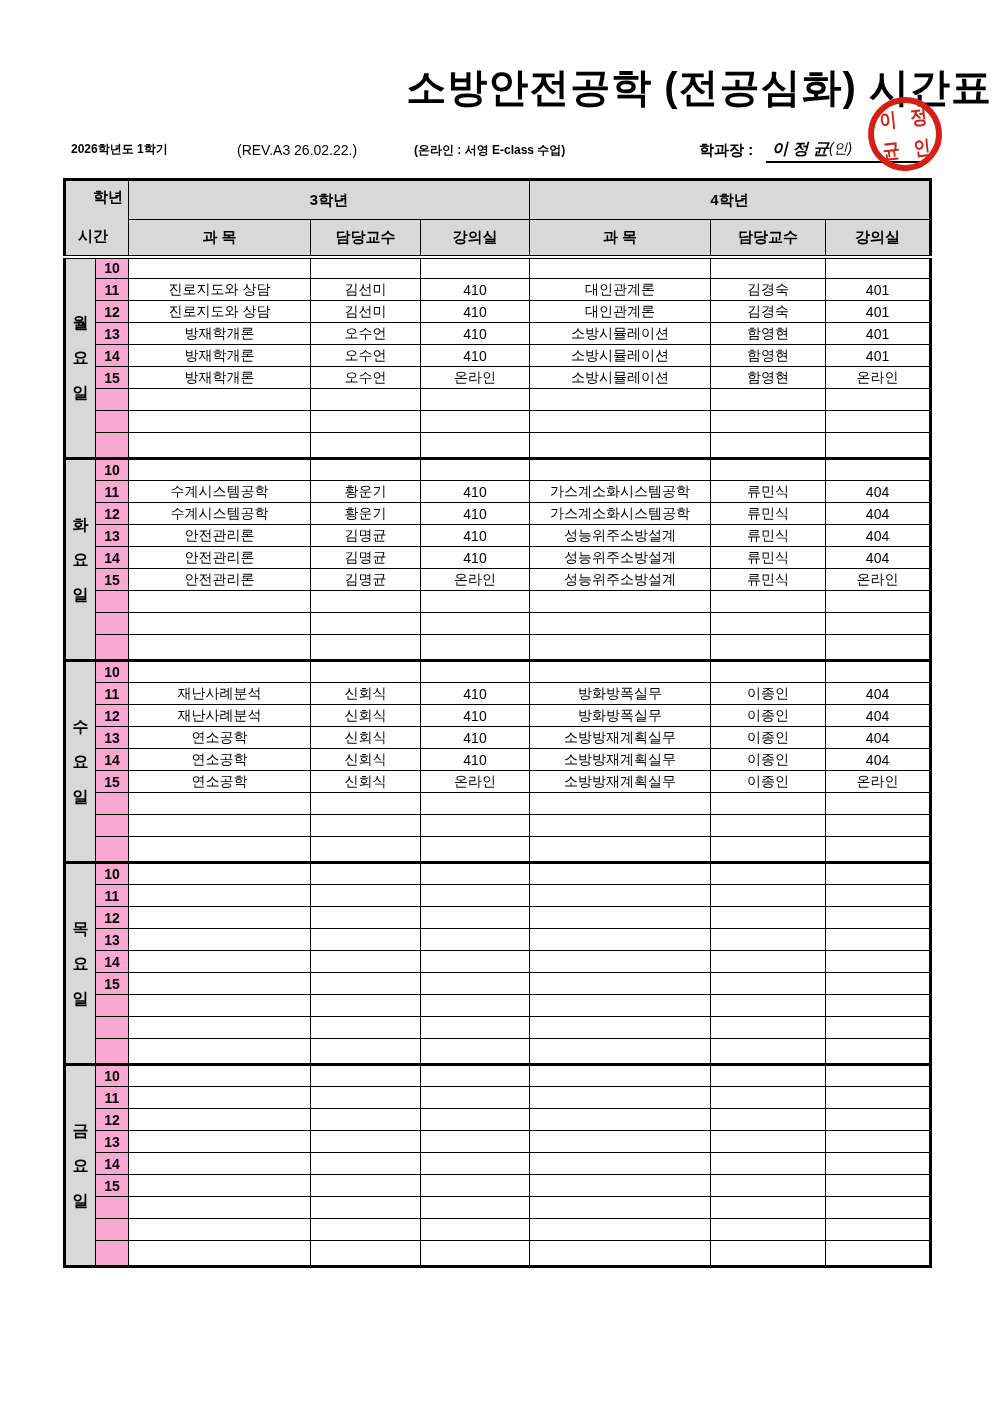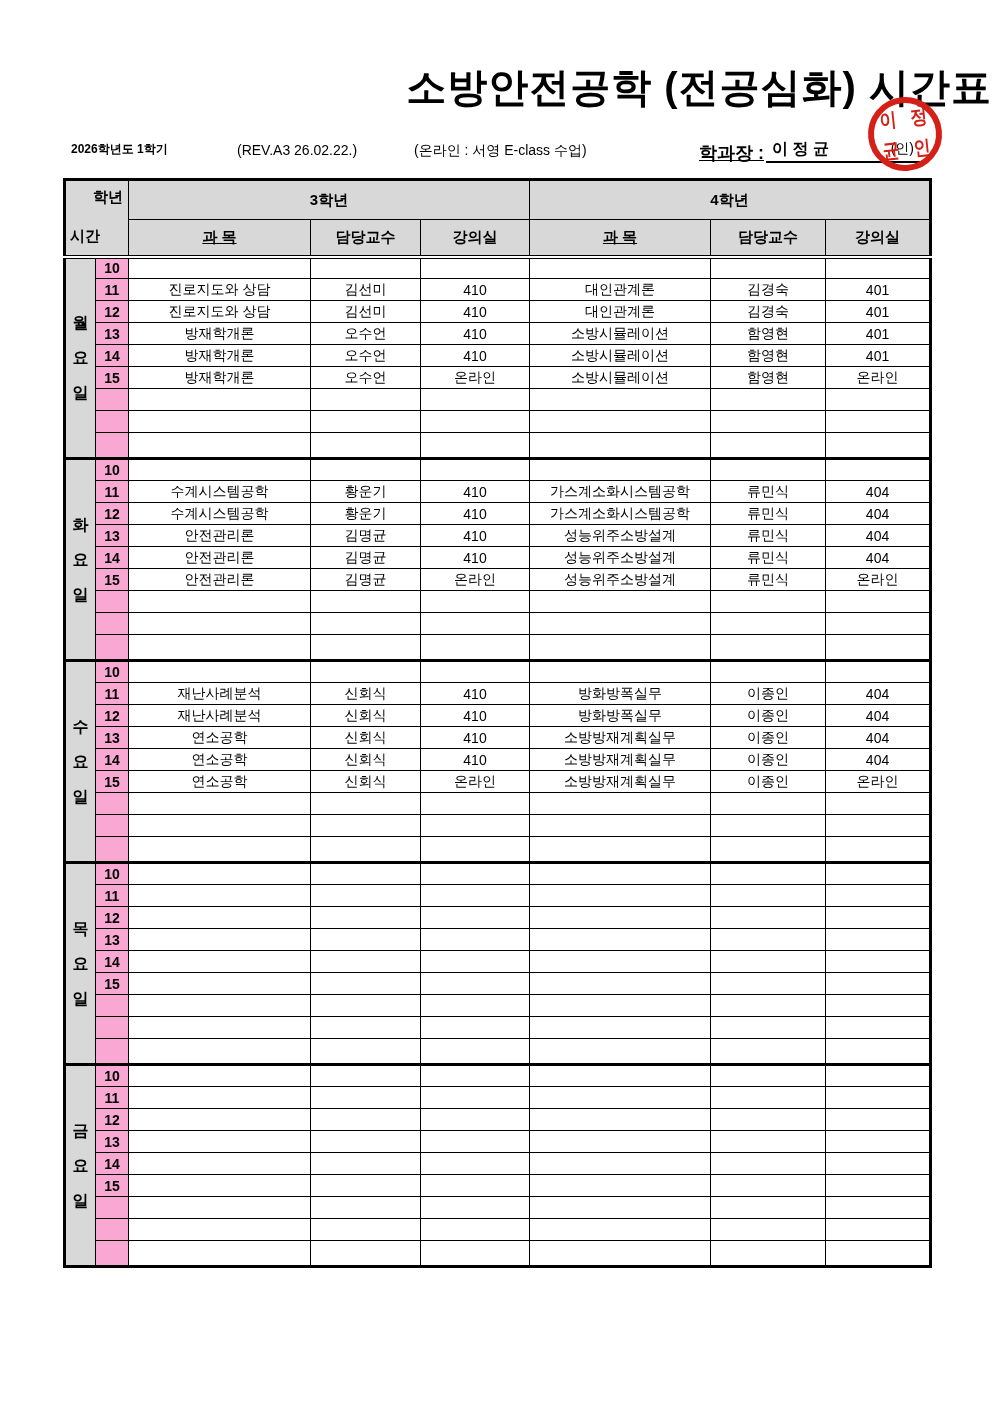--- a/index.html
+++ b/index.html
@@ -10,27 +10,27 @@
   }
   
   .doc-title{
     position:absolute;left:0;top:60px;width:100%;
     text-align:right;font-size:40px;font-weight:bold;letter-spacing:1px;
   }
   
   .info-line{position:absolute;top:139px;left:0;width:100%;height:26px;font-size:15px;}
   .info-term{position:absolute;left:71px;top:2px;font-weight:bold;font-size:12px;}
   .info-rev{position:absolute;left:237px;top:3px;font-size:14px;}
-  .info-online{position:absolute;left:414px;top:3px;font-size:14px;}
-  .info-depthead{position:absolute;left:699px;top:2px;font-weight:bold;font-size:18px;text-decoration:underline;}
+  .info-online{position:absolute;left:414px;top:3px;font-size:12px;font-weight:bold;}
+  .info-depthead{position:absolute;left:699px;top:2px;font-weight:bold;font-size:15px;}
   .sign-underline{
     position:absolute;left:766px;top:-2px;width:154px;height:26px;
     border-bottom:2px solid #000;display:flex;align-items:center;
-    justify-content:space-between;padding:0 6px;box-sizing:border-box;
-    font-weight:bold;font-size:16px;
+    padding:0 6px;box-sizing:border-box;
+    font-weight:bold;font-size:16px;font-style:italic;
   }
   .seal-suffix{font-weight:normal;font-size:14px;}
   
   .stamp{
     position:absolute;left:868px;top:97px;width:62px;height:62px;
     border:6px solid #d42017;border-radius:50%;
     transform:rotate(-6deg);z-index:3;background:transparent;
     display:grid;grid-template-columns:1fr 1fr;grid-template-rows:1fr 1fr;
     align-items:center;justify-items:center;
   }
@@ -45,31 +45,31 @@
     border:3px solid #000;
   }
   .timetable th,.timetable td{
     border:1px solid #000;text-align:center;vertical-align:middle;
     font-size:14px;padding:0;overflow:hidden;white-space:nowrap;
   }
   .timetable thead{border-bottom:4px double #000;}
   .timetable thead th{background:#d8d8d8;font-weight:bold;font-size:15px;}
   .hrow1{height:40px;}
   .hrow2{height:37px;}
-  .subhead{white-space:pre;text-decoration:underline;}
+  .subhead{white-space:pre;}
   .corner{
     position:relative;padding:0;
     background:
       linear-gradient(to bottom right,
         rgba(0,0,0,0) calc(50% - 1px), #444 calc(50% - 1px),
         #444 calc(50% + 1px), rgba(0,0,0,0) calc(50% + 1px)),
       #d8d8d8;
   }
   .corner .corner-grade{position:absolute;top:7px;right:5px;font-weight:bold;font-size:15px;}
-  .corner .corner-time{position:absolute;bottom:9px;left:4px;font-weight:bold;font-size:15px;}
+  .corner .corner-time{position:absolute;bottom:9px;left:12px;font-weight:bold;font-size:15px;}
   tbody.day-block{border-top:3px solid #000;}
   tbody.day-block tr{height:22px;}
   tbody.day-block tr:last-child{height:26px;}
   td.day-cell{background:#d8d8d8;font-weight:bold;font-size:16px;}
   td.day-cell span{display:block;line-height:35px;}
   td.time-cell{background:#f9a8d4;font-weight:bold;font-size:14px;}
 </style>
 </head>
 <body>
 

